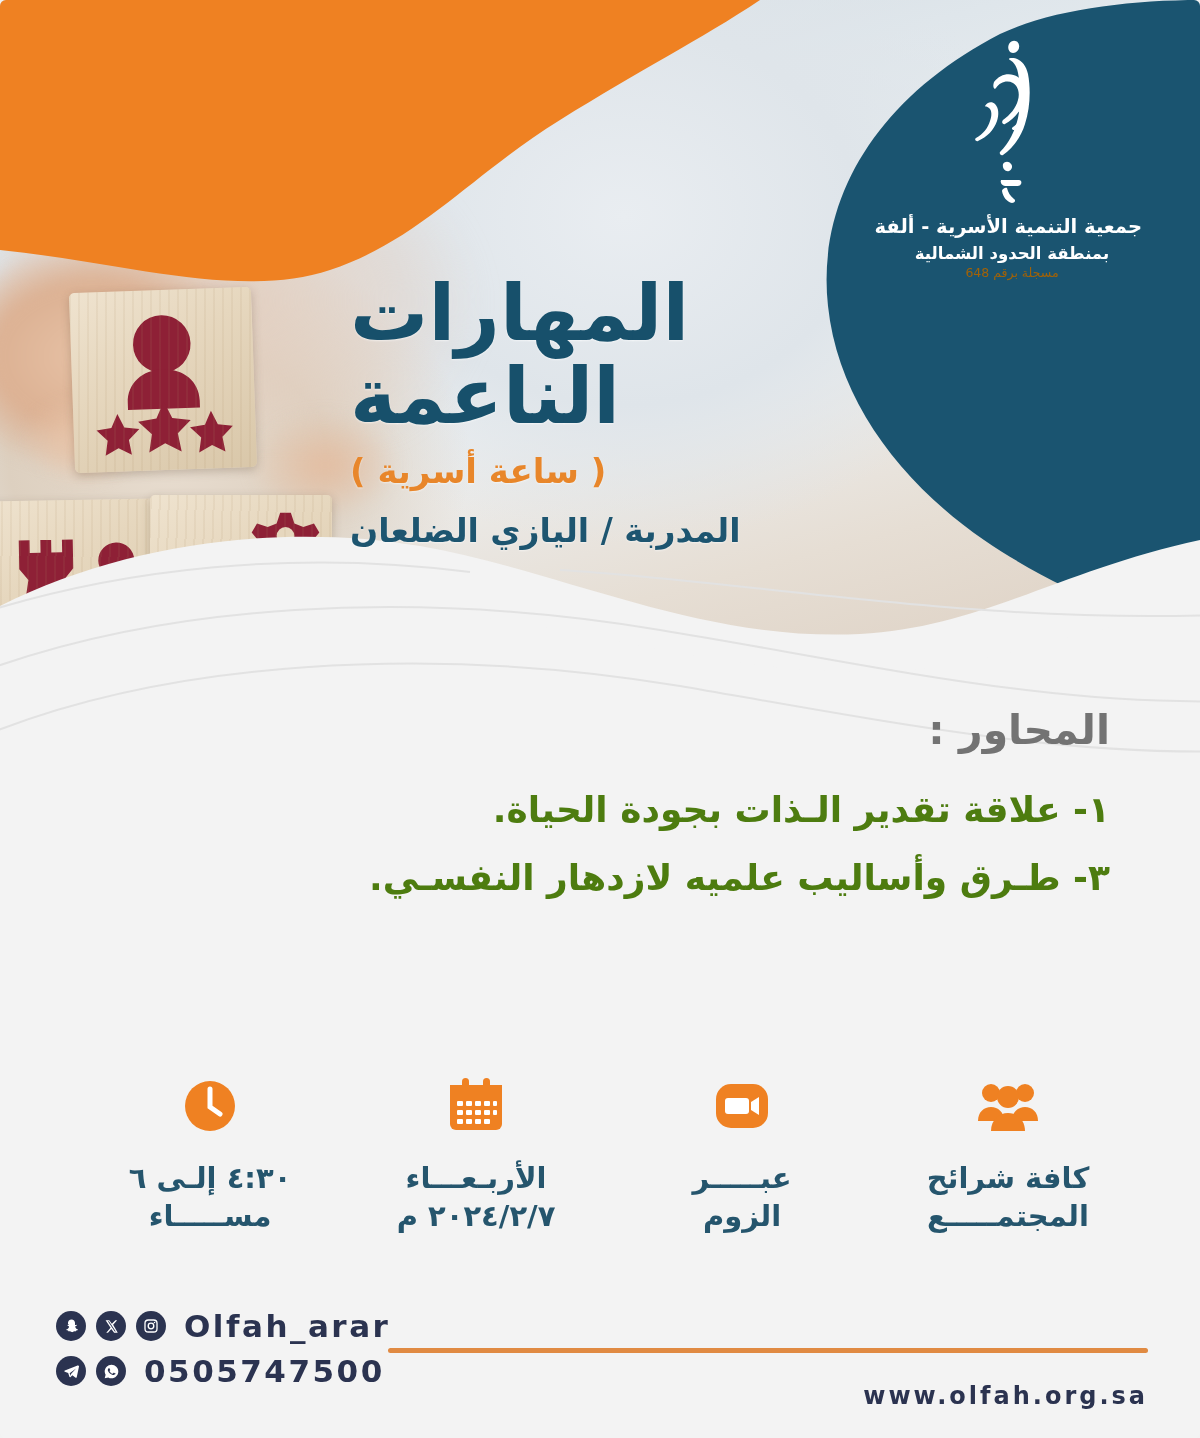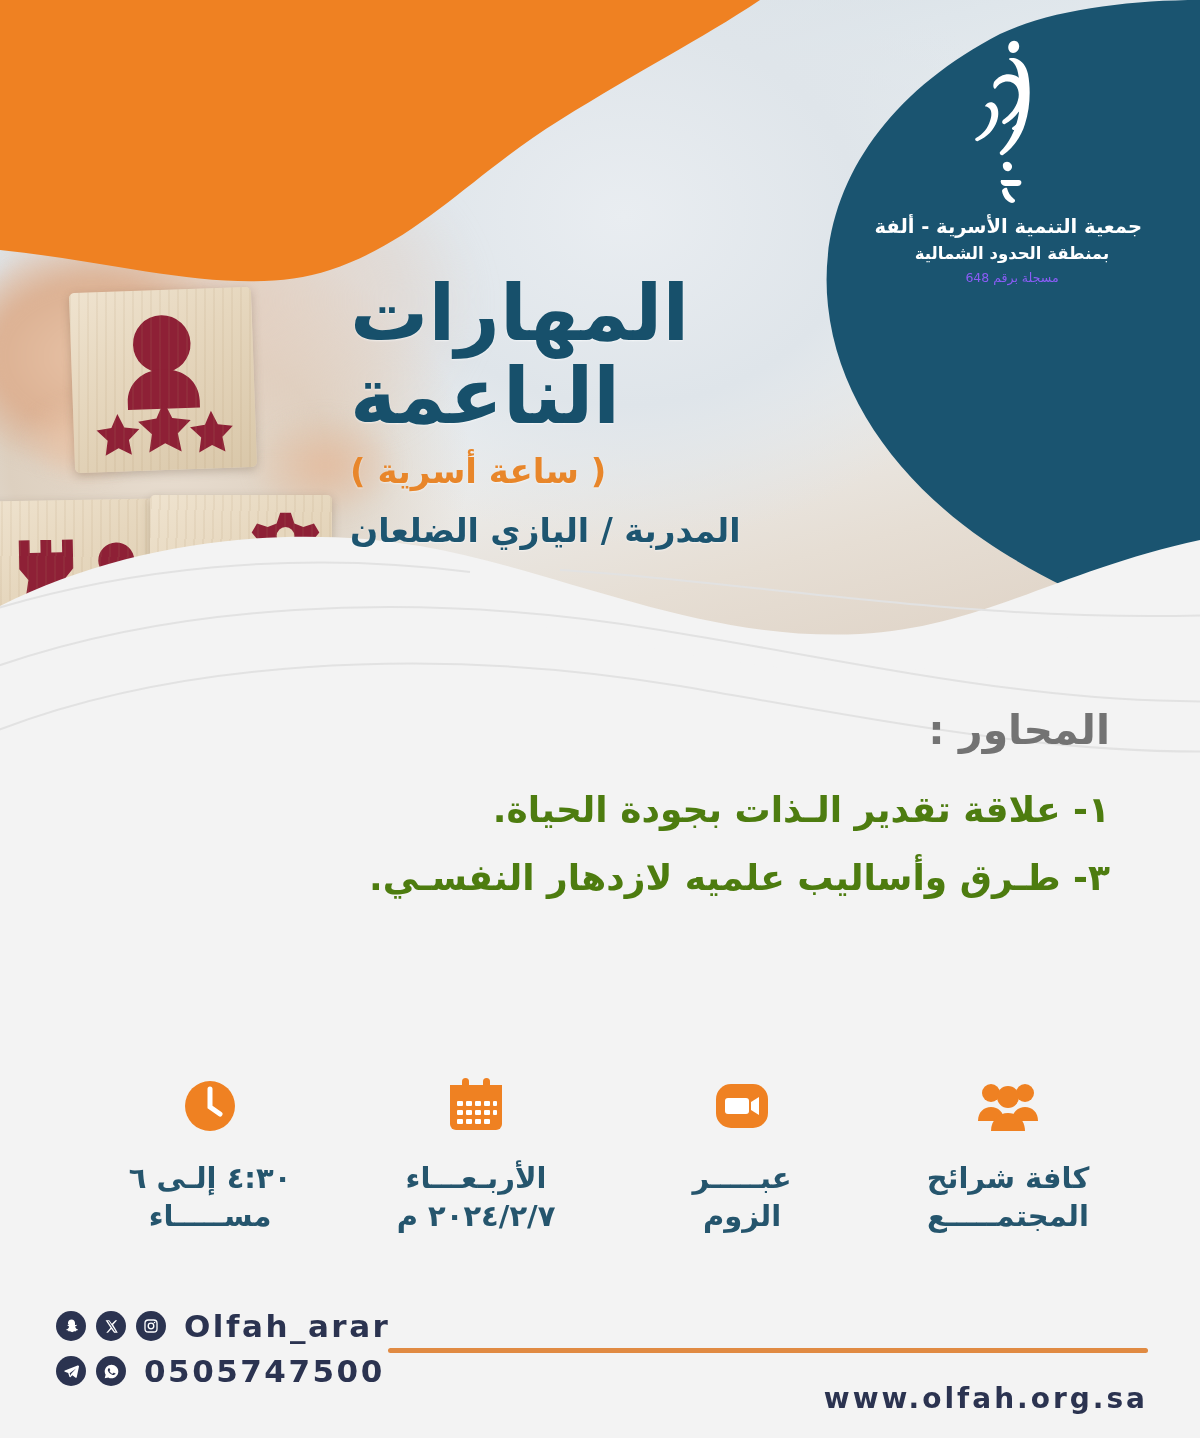--- a/index.html
+++ b/index.html
@@ -11,20 +11,21 @@
     background: #f2f2f2;
     overflow: hidden;
   }
 
   .poster {
     position: relative;
     width: 1200px;
     height: 1438px;
     background: #f3f3f3;
     overflow: hidden;
+    border-radius: 6px;
   }
 
   
   .header-zone {
     position: absolute;
     inset: 0 0 auto 0;
     height: 720px;
     overflow: hidden;
   }
 
@@ -159,21 +160,21 @@
   .logo-mark { width: 126px; height: 168px; margin: 6px auto 10px; display: block; }
   .logo-name {
     font-size: 19.5px; font-weight: bold; color: #ffffff; line-height: 1.32;
     white-space: nowrap;
   }
   .logo-region {
     font-size: 16.5px; font-weight: bold; color: #ffffff; line-height: 1.4;
     margin-top: 2px;
   }
   .logo-reg-no {
-    font-size: 12.5px; color: #8b5cf6; margin-top: 5px; letter-spacing: .2px;
+    font-size: 12.5px; color: #a16207; letter-spacing: .2px;
   }
 
   
   .topics {
     position: absolute;
     right: 0; top: 706px;
     width: 1200px;
     z-index: 6;
     text-align: right;
     padding-right: 90px;
@@ -259,21 +260,21 @@
     position: absolute;
     left: 388px; top: 48px;
     width: 760px; height: 5px;
     background: #e08a42;
     border-radius: 3px;
   }
 
   .website {
     position: absolute;
     right: 52px; top: 82px;
-    font-size: 28px;
+    font-size: 24px;
     font-weight: bold;
     color: #2b3350;
     letter-spacing: 3px;
     direction: ltr;
     margin-left: 26px;
   }
 </style>
 </head>
 <body>
 

